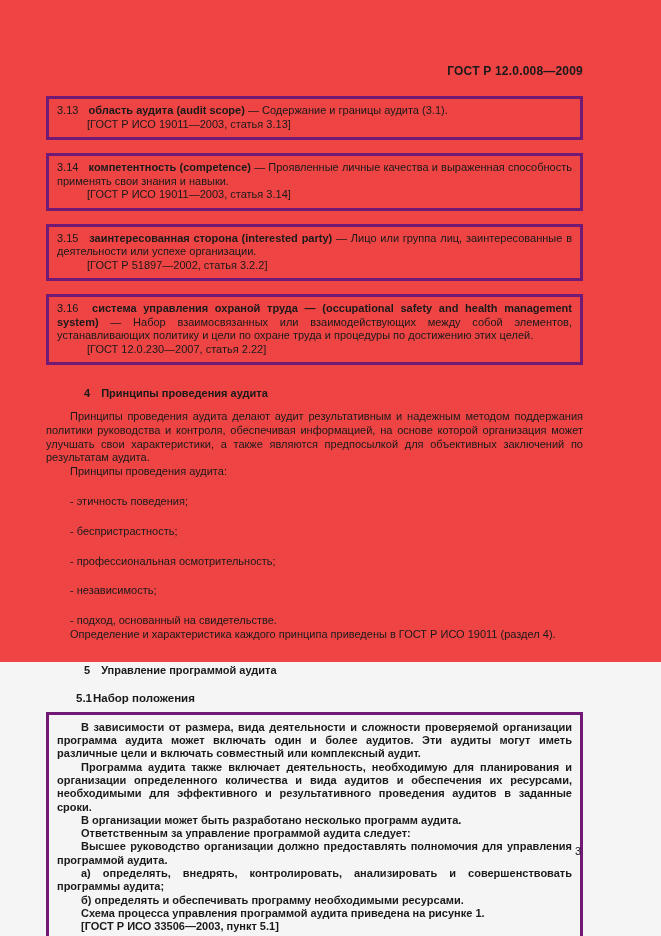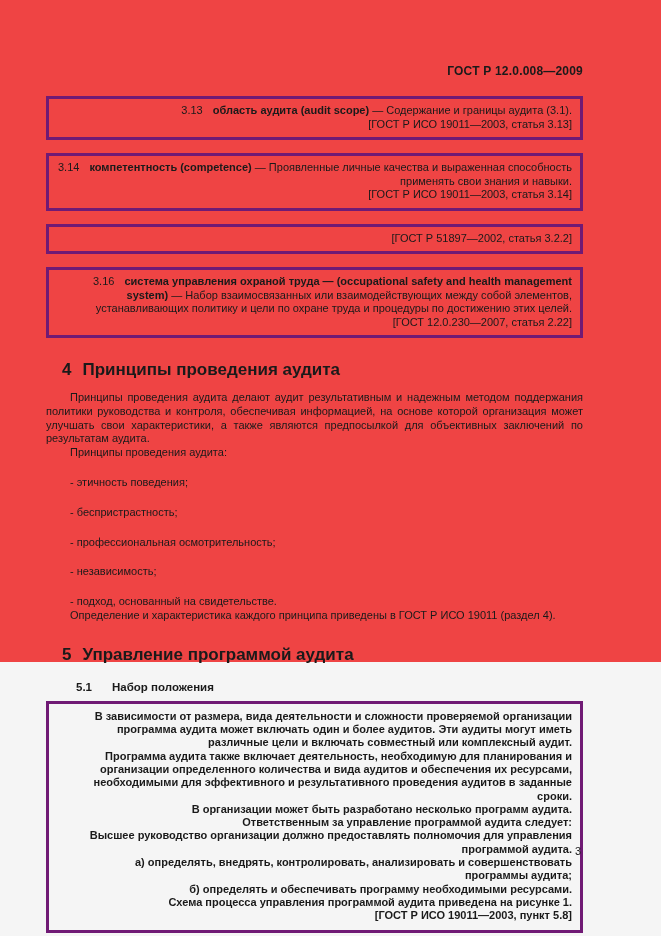--- a/index.html
+++ b/index.html
@@ -24,37 +24,37 @@
     margin-bottom: 18px;
   }
   .def-box {
     border: 3px solid #701a75;
     padding: 5px 8px 6px 8px;
     margin-bottom: 13px;
     font-size: 11px;
     line-height: 13.5px;
     background: transparent;
   }
-  .def-box p { margin: 0; text-align: right; }
+  .def-box p { margin: 0; }
   .def-line { text-align: justify; }
   .def-num { margin-right: 7px; }
   .def-term { font-weight: bold; }
   .def-ref { padding-left: 30px; }
   .sec-heading {
-    font-size: 17px;
+    font-size: 11px;
     font-weight: bold;
-    margin: 22px 0 11px 16px;
+    margin: 22px 0 11px 38px;
   }
   .sec-heading .sec-num { margin-right: 11px; }
   .sub-heading {
     font-size: 11.5px;
     font-weight: bold;
     margin: 16px 0 8px 30px;
   }
-  .sub-heading .sec-num { margin-right: 20px; }
+  .sub-heading .sec-num { margin-right: 1px; }
   .body-para {
     font-size: 11px;
     line-height: 13.8px;
     text-align: justify;
     text-indent: 24px;
   }
   .bullet { text-indent: 24px; text-align: left; margin-top: 16px; }
   .main-box {
     margin-top: 0;
     padding: 6px 8px 7px 8px;
@@ -89,20 +89,25 @@
   <div class="def-box">
     <p class="def-line">
       <span class="def-num">3.14</span>
       <span class="def-term">компетентность (competence)</span>
       <span class="def-text">— Проявленные личные качества и выраженная способность применять свои знания и навыки.</span>
     </p>
     <p class="def-ref">[ГОСТ Р ИСО 19011—2003, статья 3.14]</p>
   </div>
 
   <div class="def-box">
+    <p class="def-line">
+      <span class="def-num">3.15</span>
+      <span class="def-term">заинтересованная сторона (interested party)</span>
+      <span class="def-text">— Лицо или группа лиц, заинтересованные в деятельности или успехе организации.</span>
+    </p>
     <p class="def-ref">[ГОСТ Р 51897—2002, статья 3.2.2]</p>
   </div>
 
   <div class="def-box">
     <p class="def-line">
       <span class="def-num">3.16</span>
       <span class="def-term">система управления охраной труда — (occupational safety and health management system)</span>
       <span class="def-text">— Набор взаимосвязанных или взаимодействующих между собой элементов, устанавливающих политику и цели по охране труда и процедуры по достижению этих целей.</span>
     </p>
     <p class="def-ref">[ГОСТ 12.0.230—2007, статья 2.22]</p>
@@ -131,19 +136,19 @@
     </h3>
     <div class="def-box main-box">
       <p class="body-para">В зависимости от размера, вида деятельности и сложности проверяемой организации программа аудита может включать один и более аудитов. Эти аудиты могут иметь различные цели и включать совместный или комплексный аудит.</p>
       <p class="body-para">Программа аудита также включает деятельность, необходимую для планирования и организации определенного количества и вида аудитов и обеспечения их ресурсами, необходимыми для эффективного и результативного проведения аудитов в заданные сроки.</p>
       <p class="body-para">В организации может быть разработано несколько программ аудита.</p>
       <p class="body-para">Ответственным за управление программой аудита следует:</p>
       <p class="body-para">Высшее руководство организации должно предоставлять полномочия для управления программой аудита.</p>
       <p class="body-para">а) определять, внедрять, контролировать, анализировать и совершенствовать программы аудита;</p>
       <p class="body-para">б) определять и обеспечивать программу необходимыми ресурсами.</p>
       <p class="body-para">Схема процесса управления программой аудита приведена на рисунке 1.</p>
-      <p class="body-para">[ГОСТ Р ИСО 19011—2003, пункт 5.8]</p>
+      <p class="body-para">[ГОСТ Р ИСО 33506—2003, пункт 5.1]</p>
     </div>
   </div>
 
   <div class="page-number">3</div>
 
 </div>
 
 </body></html>

